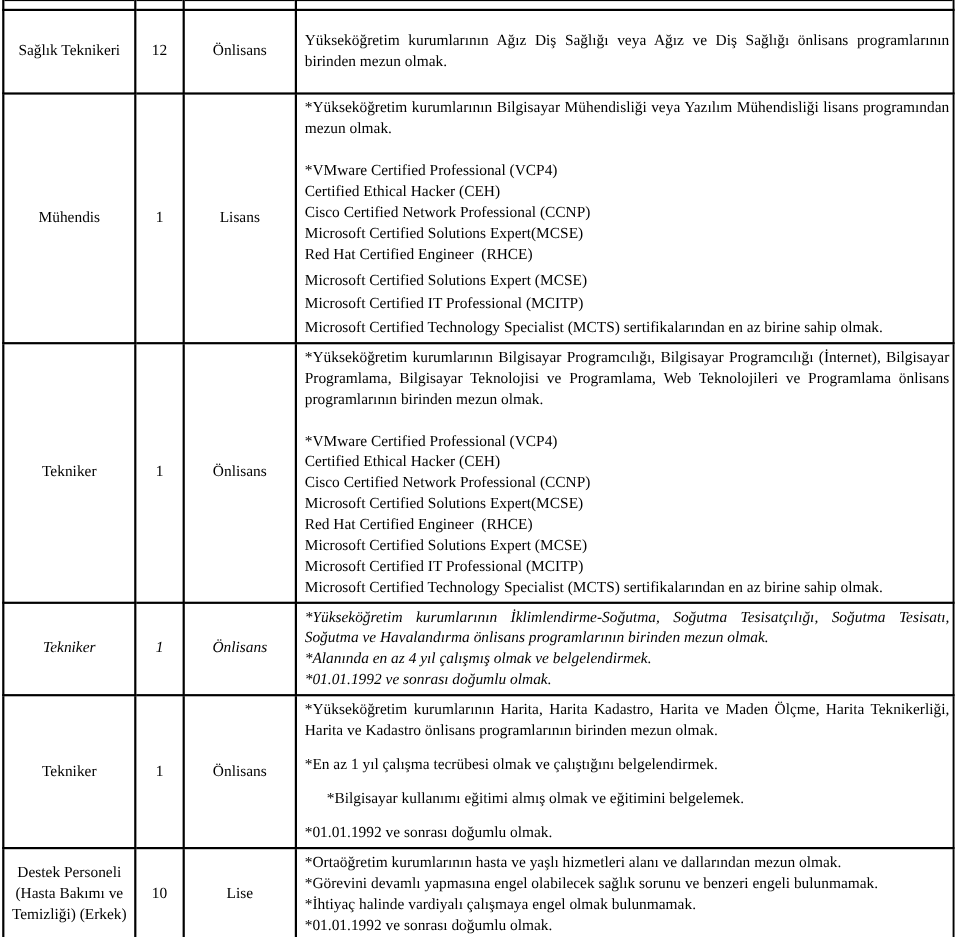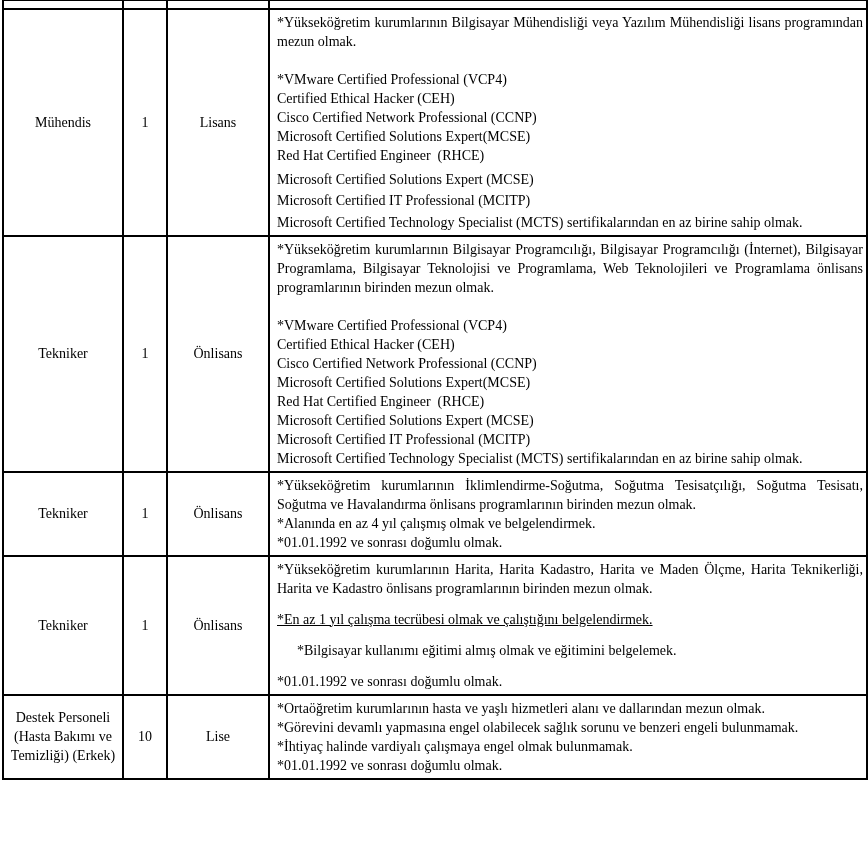--- a/index.html
+++ b/index.html
@@ -35,21 +35,21 @@
   }
   td.req p {
     margin: 0;
     text-align: justify;
   }
   td.req p b { font-weight: normal; }
   tr.r0 td { height: 8px;  border-top-width: 1px; }
   tr.r1 td { height: 76px; }
   tr.r2 td { height: 221px; margin-left: 12px; }
   tr.r3 td { height: 230px; }
-  tr.r4 td { height: 67px; }
+  tr.r4 td { height: 67px; font-style: italic; }
   tr.r5 td { height: 136px; }
   tr.r6 td { height: 81px; }
 </style>
 </head>
 <body>
 
 <div class="page">
   <table class="doc">
     <colgroup>
       <col style="width:120px">
@@ -57,20 +57,28 @@
       <col style="width:102px">
       <col style="width:598px">
     </colgroup>
     <tbody>
       <tr class="r0">
         <td class="center"></td>
         <td class="center"></td>
         <td class="center"></td>
         <td class="req"></td>
       </tr>
+      <tr class="r1">
+          <td class="center">Sağlık Teknikeri</td>
+          <td class="center">12</td>
+          <td class="center">Önlisans</td>
+          <td class="req">
+            <p><span>Yükseköğretim kurumlarının Ağız Diş Sağlığı veya Ağız ve Diş Sağlığı önlisans programlarının birinden mezun olmak.</span></p>
+          </td>
+        </tr>
         <tr class="r2">
           <td class="center">Mühendis</td>
           <td class="center">1</td>
           <td class="center">Lisans</td>
           <td class="req">
             <p><span>*Yükseköğretim kurumlarının Bilgisayar Mühendisliği veya Yazılım Mühendisliği lisans programından mezun olmak.</span></p>
             <p style="margin-top: 19px;"><span>*VMware Certified Professional </span><b>(VCP4)</b></p>
             <p><span>Certified Ethical Hacker </span><b>(CEH)</b></p>
             <p><span>Cisco Certified Network Professional </span><b>(CCNP)</b></p>
             <p><span>Microsoft Certified Solutions Expert</span><b>(MCSE)</b></p>
@@ -105,21 +113,21 @@
             <p><span>*Alanında en az 4 yıl çalışmış olmak ve belgelendirmek.</span></p>
             <p><span>*01.01.1992 ve sonrası doğumlu olmak.</span></p>
           </td>
         </tr>
         <tr class="r5">
           <td class="center">Tekniker</td>
           <td class="center">1</td>
           <td class="center">Önlisans</td>
           <td class="req">
             <p><span>*Yükseköğretim kurumlarının Harita, Harita Kadastro, Harita ve Maden Ölçme, Harita Teknikerliği, Harita ve Kadastro önlisans programlarının birinden mezun olmak.</span></p>
-            <p style="margin-top: 12px; text-decoration: underline;"><span>*En az 1 yıl çalışma tecrübesi olmak ve çalıştığını belgelendirmek.</span></p>
+            <p style="margin-top: 12px;"><span>*En az 1 yıl çalışma tecrübesi olmak ve çalıştığını belgelendirmek.</span></p>
             <p style="margin-top: 12px; margin-left: 20px;"><span>*Bilgisayar kullanımı eğitimi almış olmak ve eğitimini belgelemek.</span></p>
             <p style="margin-top: 12px;"><span>*01.01.1992 ve sonrası doğumlu olmak.</span></p>
           </td>
         </tr>
         <tr class="r6">
           <td class="center">Destek Personeli (Hasta Bakımı ve Temizliği) (Erkek)</td>
           <td class="center">10</td>
           <td class="center">Lise</td>
           <td class="req">
             <p><span>*Ortaöğretim kurumlarının hasta ve yaşlı hizmetleri alanı ve dallarından mezun olmak.</span></p>

